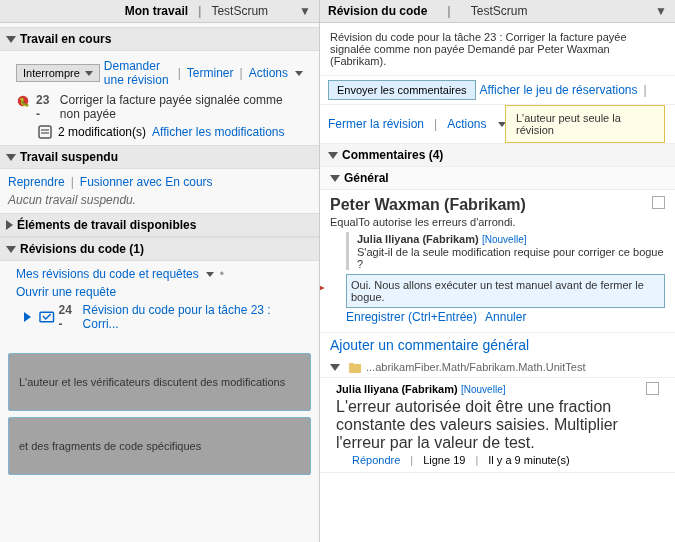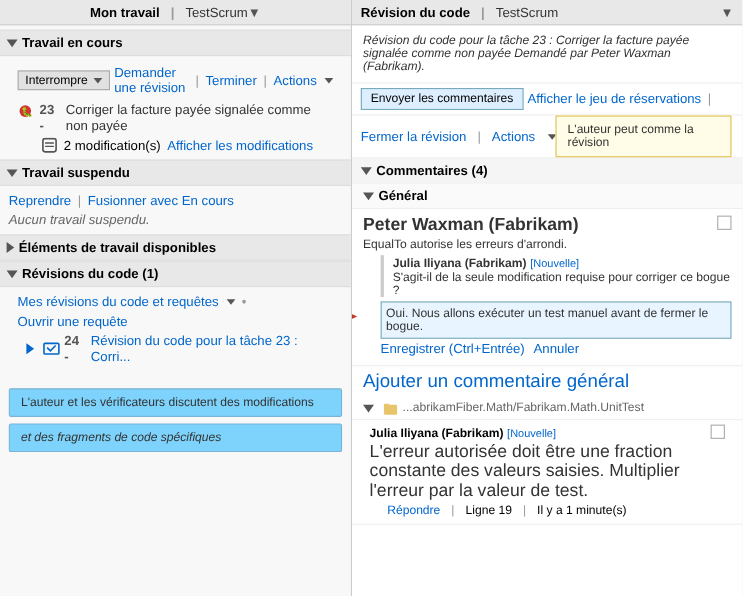--- a/index.html
+++ b/index.html
@@ -22,23 +22,24 @@
       flex-direction: column;
       overflow: hidden;
     }
 
     .panel-header {
       background: #e8e8e8;
       border-bottom: 1px solid #ccc;
       padding: 4px 8px;
       display: flex;
       align-items: center;
-      justify-content: center;
+      justify-content: flex-end;
       font-weight: bold;
       font-size: 12px;
+      gap: 31px;
     }
 
     .panel-header-title {
       display: flex;
       align-items: center;
       gap: 6px;
     }
 
     .panel-header-separator {
       color: #999;
@@ -154,23 +155,23 @@
     .revision-item {
       display: flex;
       align-items: center;
       padding: 2px 8px 2px 16px;
       gap: 4px;
     }
 
     
     .callout-box {
       position: relative;
-      background: #7dd3fc;
+      background: #a3a3a3;
       border: 1px solid #7ab3d4;
-      padding: 6px 10px;
+      padding: 22px 10px;
       font-size: 11px;
       color: #333;
       margin: 4px;
       border-radius: 2px;
     }
 
     
     .right-panel {
       flex: 1;
       background: #fff;
@@ -193,21 +194,20 @@
       flex: 1;
       overflow-y: auto;
       padding: 0;
     }
 
     .revision-description {
       padding: 8px 10px;
       font-size: 11px;
       color: #333;
       border-bottom: 1px solid #eee;
-      font-style: italic;
     }
 
     .action-buttons {
       display: flex;
       align-items: center;
       padding: 4px 8px;
       gap: 4px;
       border-bottom: 1px solid #eee;
       flex-wrap: wrap;
     }
@@ -341,21 +341,21 @@
       display: flex;
       align-items: center;
       gap: 8px;
       margin: 2px 0 2px 16px;
     }
 
     .add-comment-link {
       color: #0066cc;
       cursor: pointer;
       padding: 4px 10px;
-      font-size: 17px;
+      font-size: 14px;
     }
 
     .files-section {
       padding: 0;
     }
 
     .files-header {
       display: flex;
       align-items: center;
       padding: 4px 8px;
@@ -537,30 +537,30 @@
         </svg>
         <span style="color:#555;font-weight:bold;">24 -</span>
         <span class="link">Révision du code pour la tâche 23 : Corri...</span>
       </div>
     </div>
 
     <div style="position:relative; margin-top: 8px; padding: 4px;">
       <div class="callout-box">
         <span>L'auteur et les vérificateurs discutent des modifications</span>
       </div>
-      <div class="callout-box" style="margin-top: 6px; font-style: italic;">
+      <div class="callout-box" style="margin-top: 6px;">
         <span>et des fragments de code spécifiques</span>
       </div>
     </div>
   </div>
 </div>
 
 <div class="right-panel">
   <div class="right-header">
-    <div style="display:flex;align-items:center;gap:6px;">
+    <div style="display:flex;align-items:center;gap:16px;">
       <span>Révision du code</span>
       <span class="panel-header-separator">|</span>
       <span class="panel-header-subtitle">TestScrum</span>
     </div>
     <span class="panel-header-arrow">▼</span>
   </div>
 
   <div class="right-content">
 
     <div class="revision-description">Révision du code pour la tâche 23 : Corriger la facture payée signalée comme non payée Demandé par Peter Waxman (Fabrikam).</div>
@@ -582,21 +582,21 @@
           <span class="triangle-right"></span>
           <span class="status-label">Terminé</span>
         </div>
         <div class="status-item">
           <span style="width:12px;display:inline-block;"></span>
           <span class="status-label">Abandon</span>
         </div>
       </div>
 
       <div class="tooltip-box">
-        <span>L'auteur peut comme la révision</span>
+        <span>L'auteur peut seule la révision</span>
       </div>
     </div>
 
     <div class="comments-section">
       <div class="comments-header">
         <span class="triangle-down"></span>
         <span>Commentaires (4)</span>
       </div>
 
       <div class="comment-group-header">
@@ -653,18 +653,18 @@
           <span class="file-author">Julia Iliyana (Fabrikam)</span>
           <span class="comment-reply-badge">[Nouvelle]</span>
           <div class="comment-checkbox" style="float:right;"></div>
         </div>
         <div class="file-comment-text">L'erreur autorisée doit être une fraction constante des valeurs saisies. Multiplier l'erreur par la valeur de test.</div>
         <div class="file-meta">
           <span class="link">Répondre</span>
           <span class="separator">|</span>
           <span>Ligne 19</span>
           <span class="separator">|</span>
-          <span>Il y a 1 minute(s)</span>
+          <span>Il y a 9 minute(s)</span>
         </div>
       </div>
     </div>
   </div>
 </div>
 
 </body></html>

